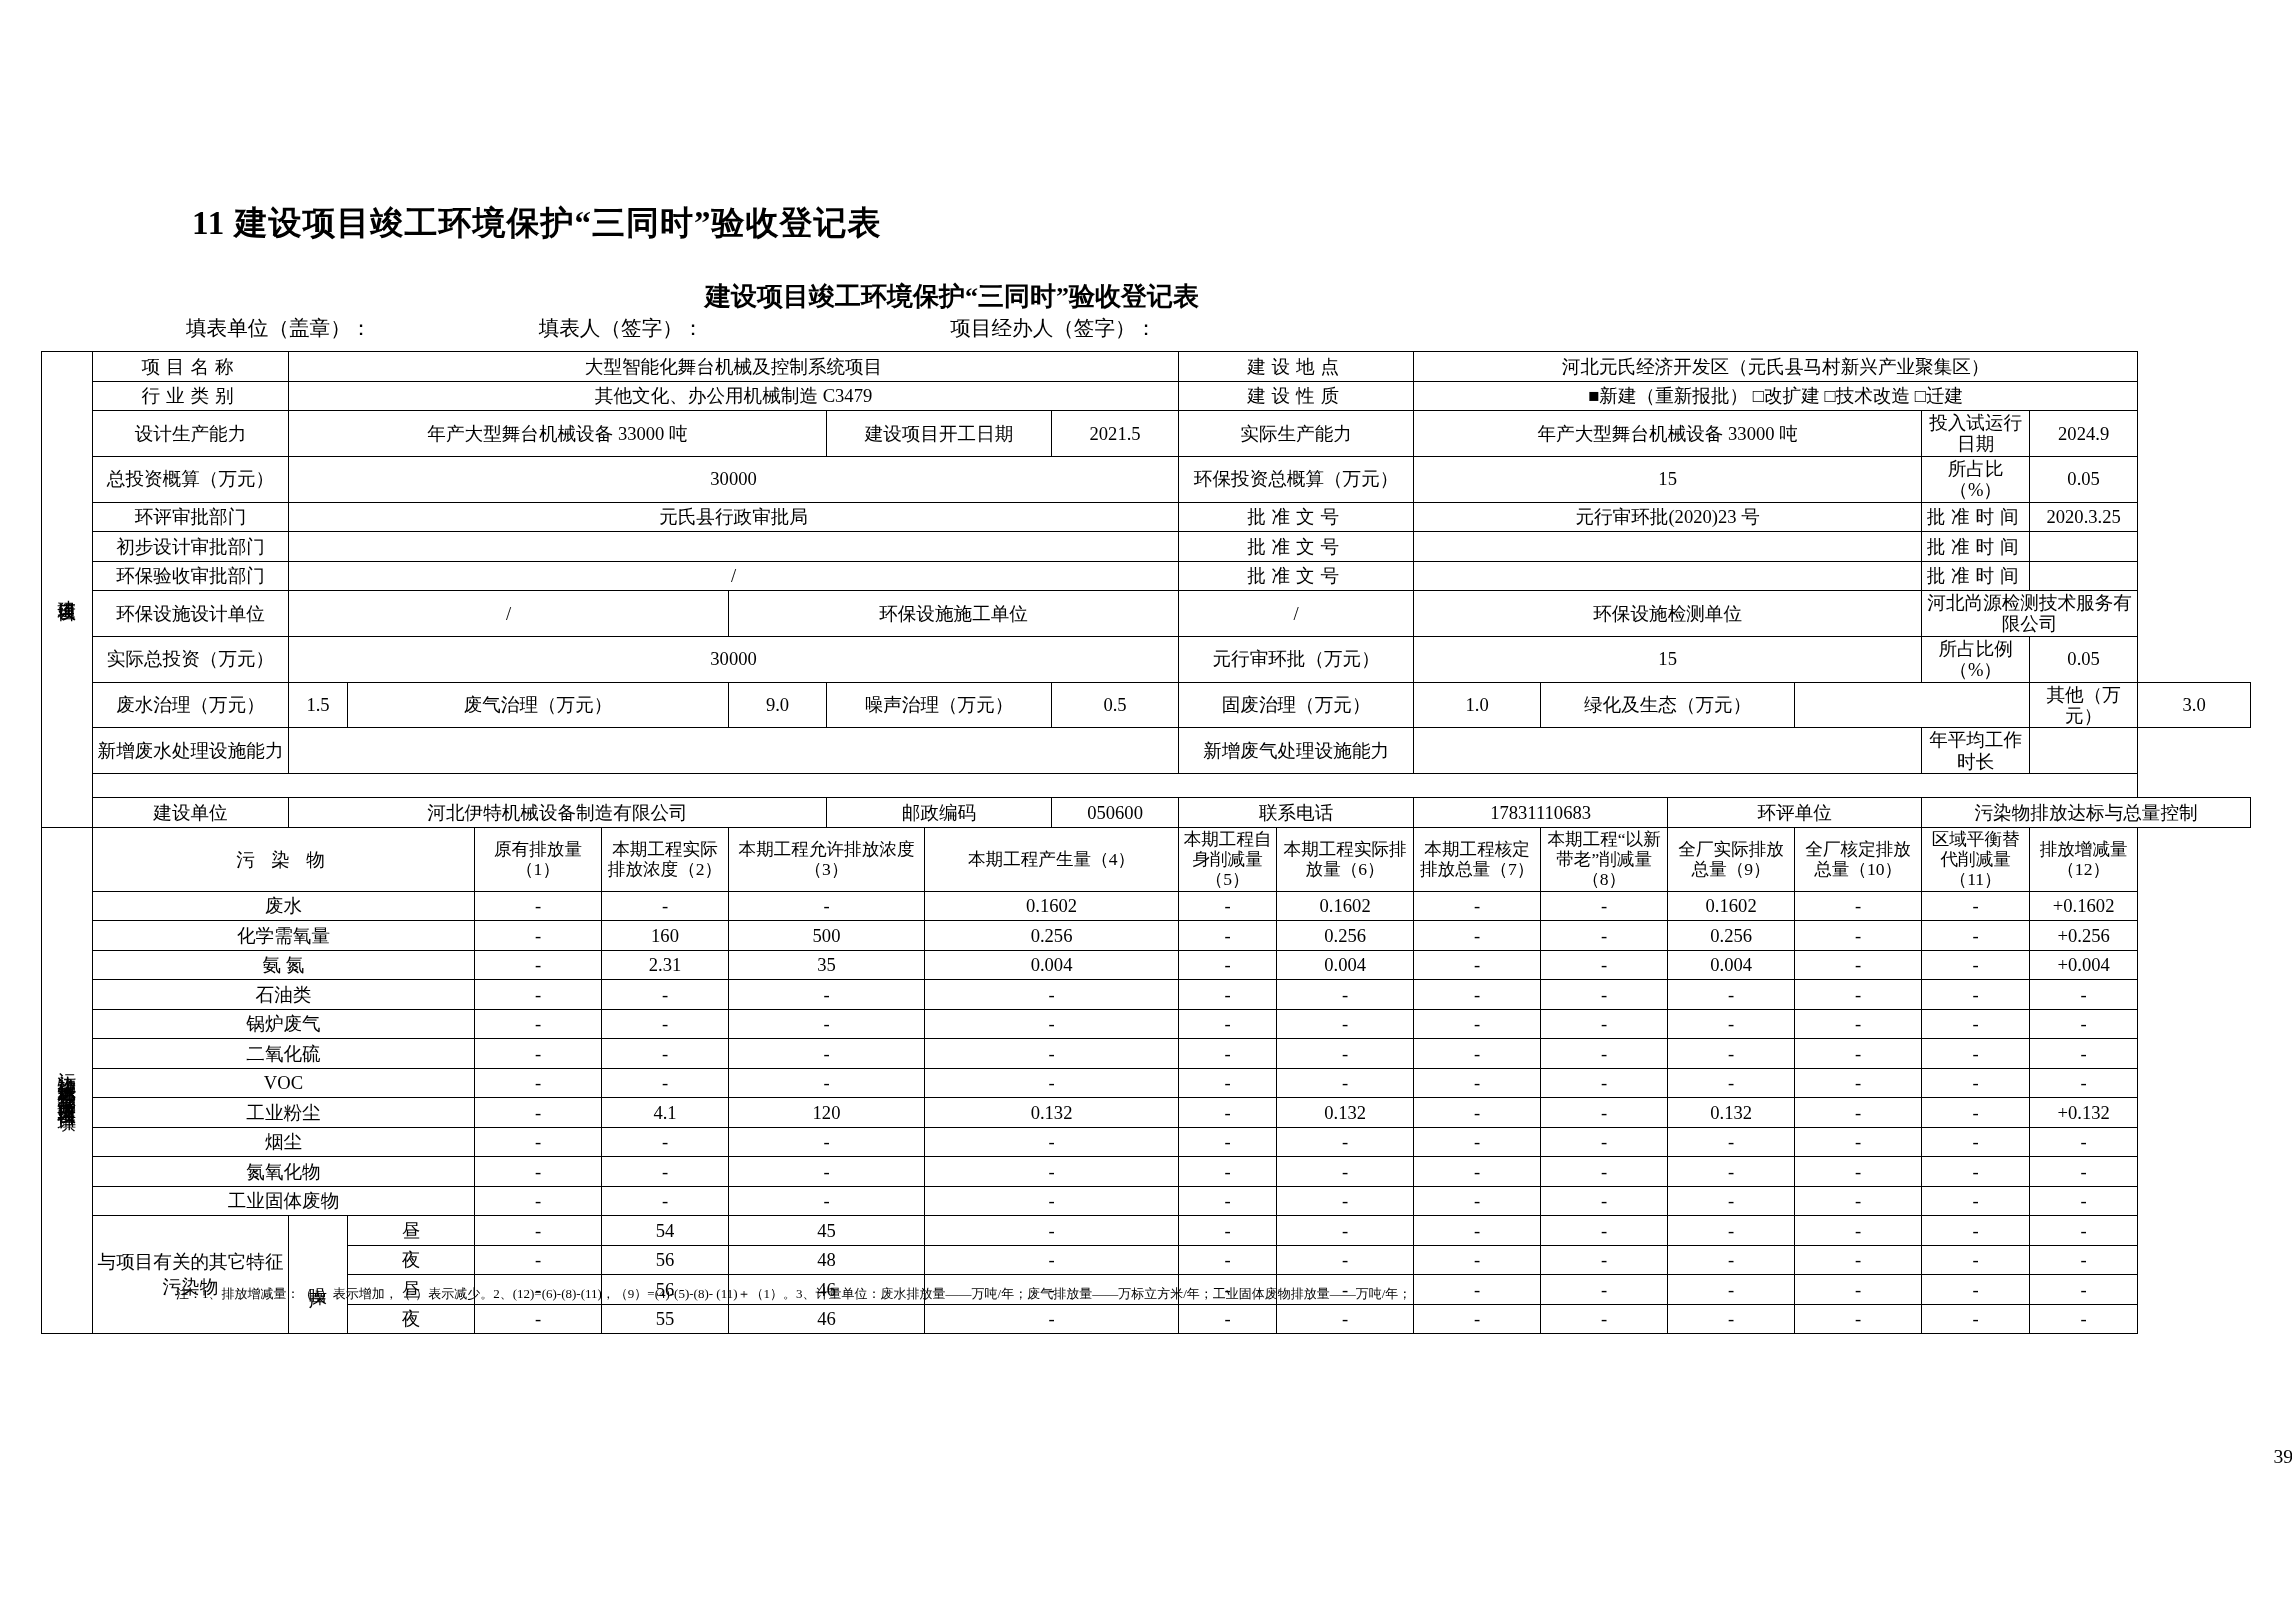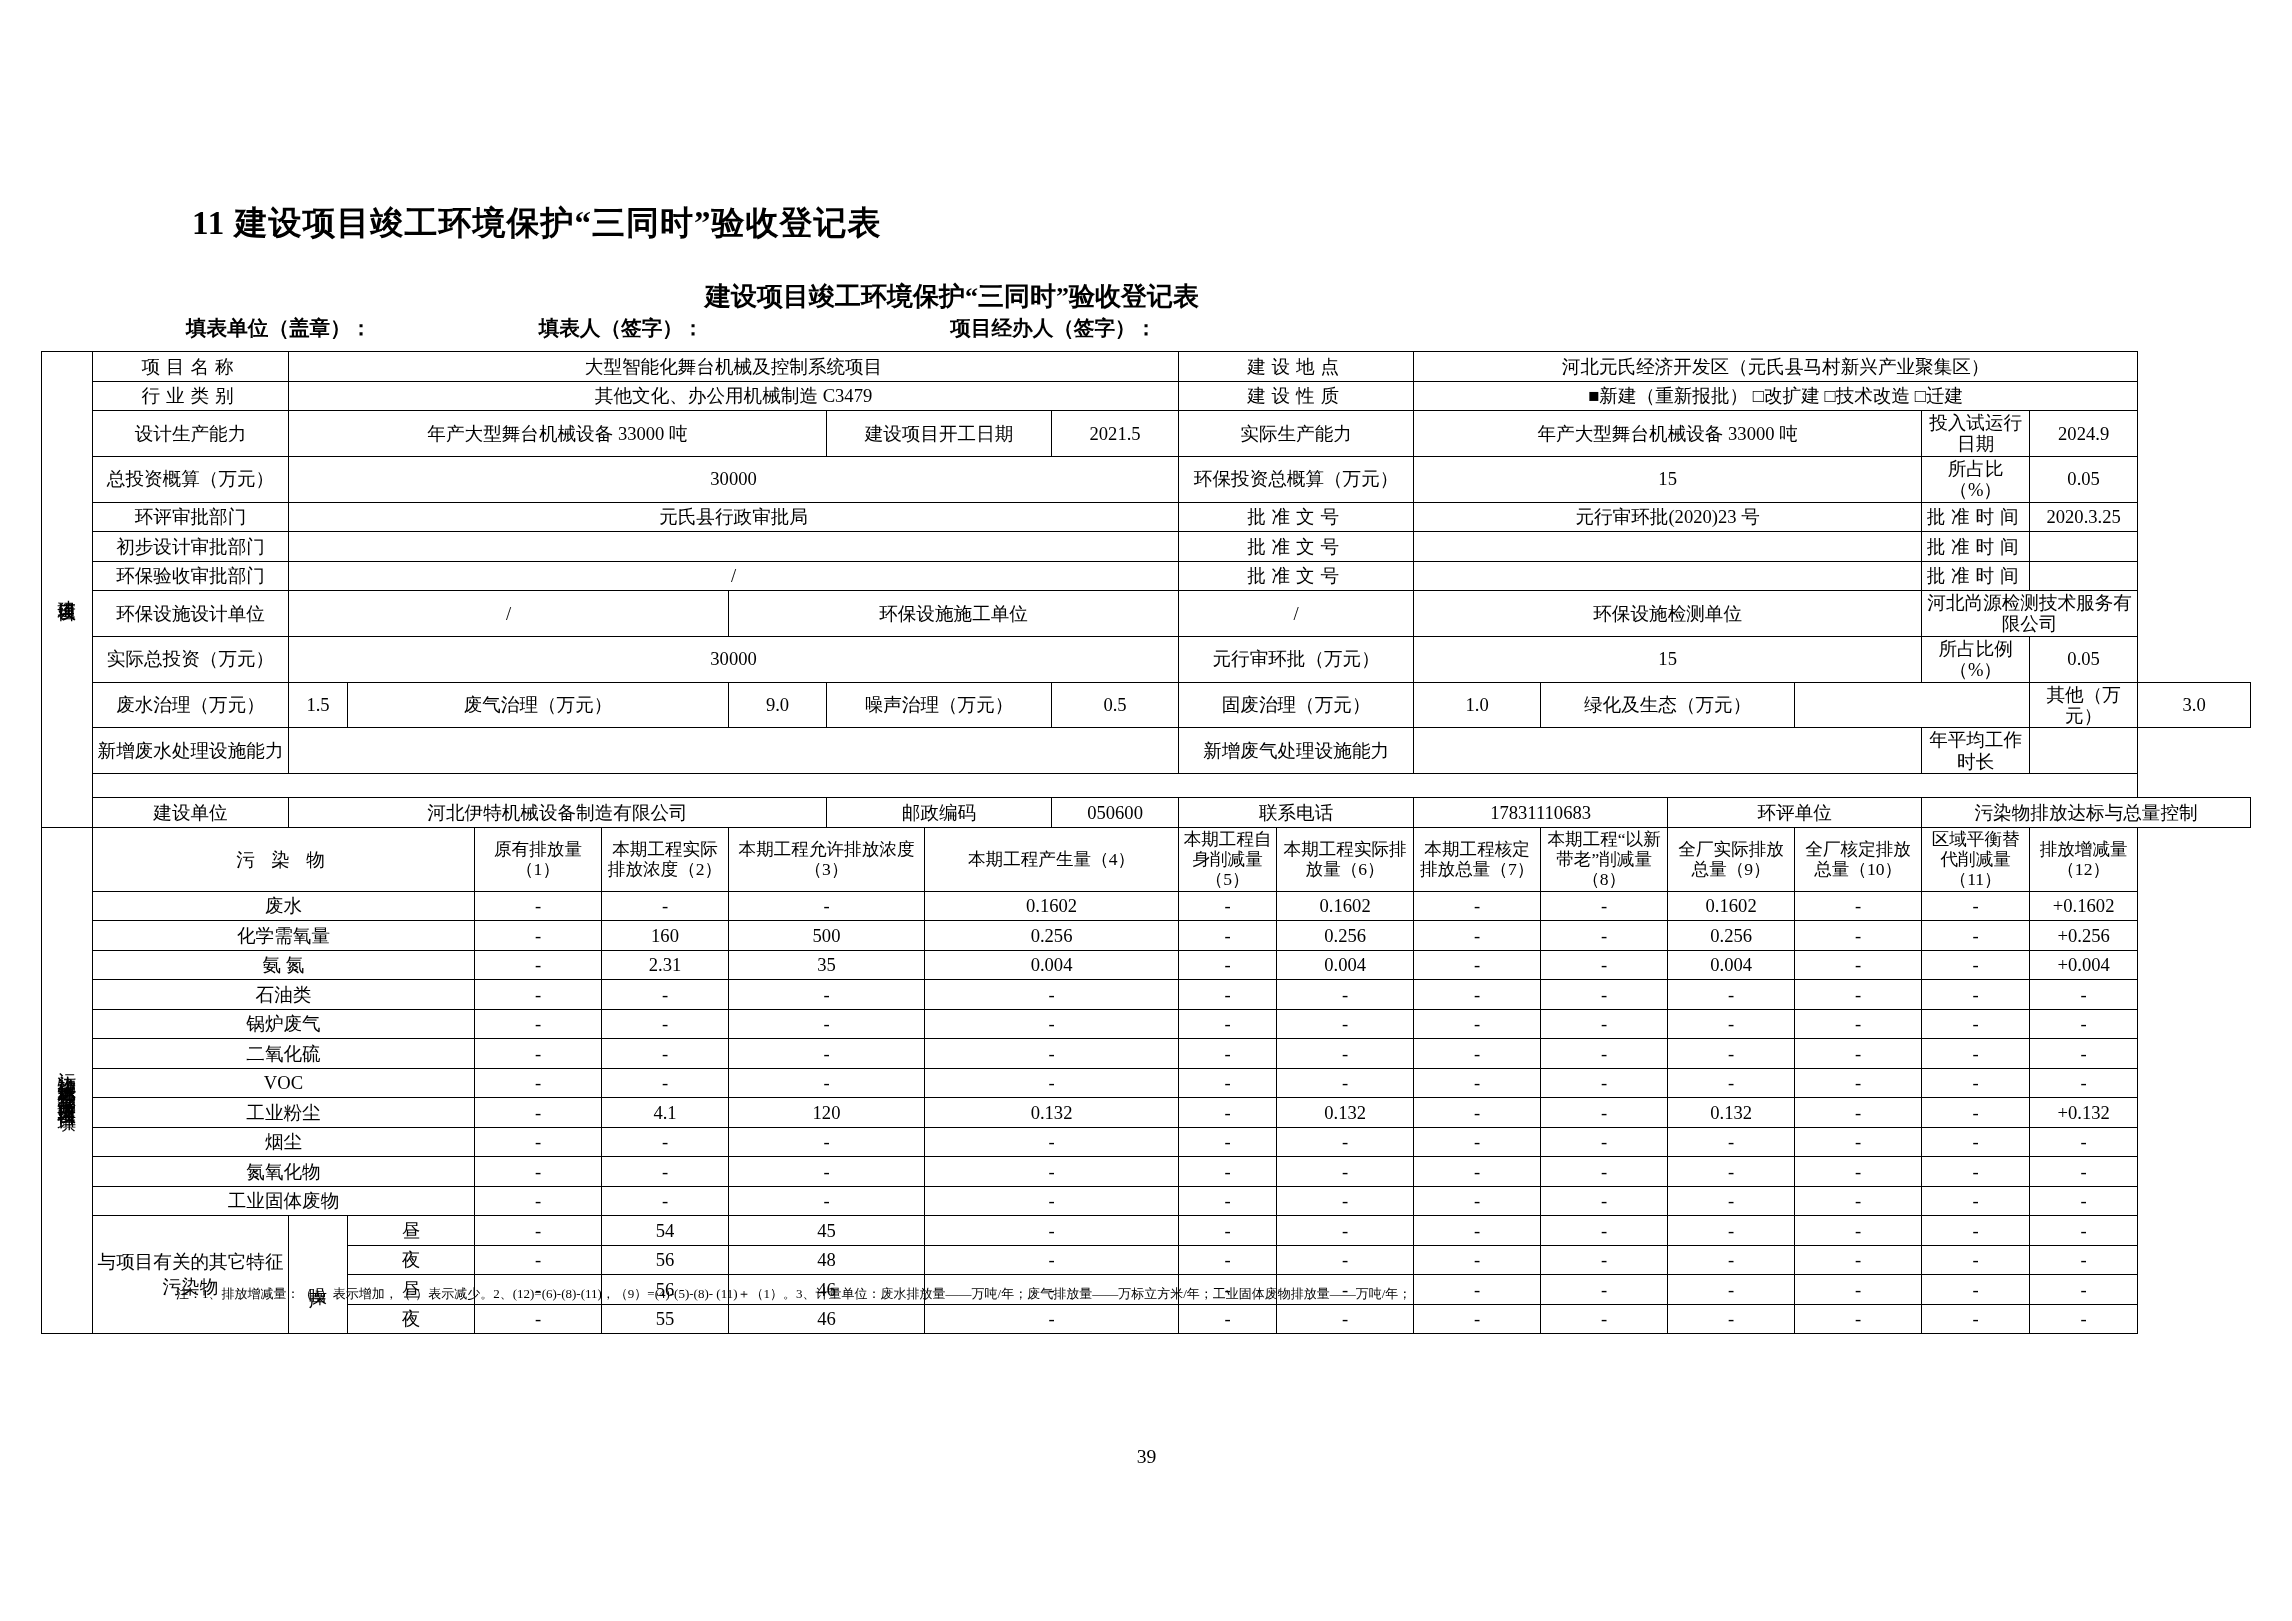--- a/index.html
+++ b/index.html
@@ -39,21 +39,21 @@
     text-align: center;
     font-size: 26px;
     font-weight: bold;
   }
   .filler-row {
     position: absolute;
     left: 186px;
     top: 314px;
     width: 1078px;
     font-size: 20.6px;
-    font-weight: bold;
+    font-weight: normal;
     display: flex;
     gap: 0px;
   }
   .filler-row span { display: inline-block; }
   .f1 { width: 353px; }
   .f2 { width: 412px; }
   .f3 { width: 314px; }
 
   table.main {
     position: absolute;
@@ -94,21 +94,21 @@
     font-size: 13px;
     line-height: 1.5;
     text-align: left;
   }
   .note .ind { display: block; }
   .pageno {
     position: absolute;
     left: 0;
     top: 1446px;
     width: 2293px;
-    text-align: center;
+    text-align: right;
     font-size: 19.6px;
     font-family: Liberation Serif, serif;
   }
 </style>
 </head>
 <body>
 
 <div class="page">
 
   <div class="doc-title">11 建设项目竣工环境保护“三同时”验收登记表</div>

